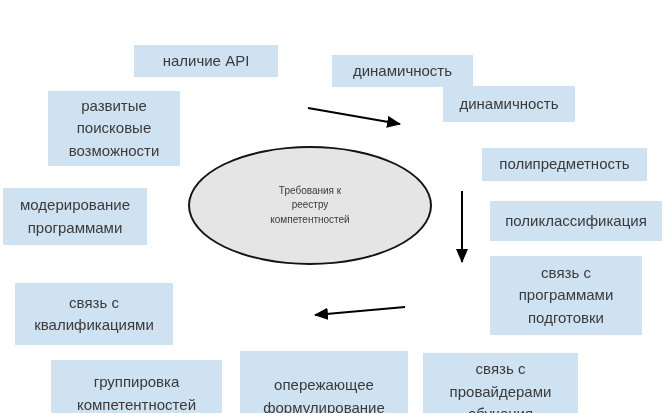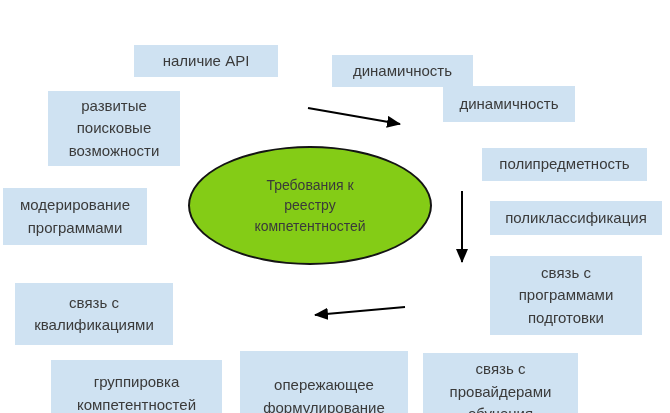--- a/index.html
+++ b/index.html
@@ -24,29 +24,29 @@
     line-height: 1.5;
     white-space: pre-line;
     box-sizing: border-box;
   }
   .ellipse {
     position: absolute;
     left: 188px;
     top: 103px;
     width: 244px;
     height: 119px;
-    background: #84cc16;
+    background: #e5e5e5;
     border: 2.5px solid #141414;
     border-radius: 50%;
     color: #3a3a3a;
     display: flex;
     align-items: center;
     justify-content: center;
     text-align: center;
-    font-size: 14px;
+    font-size: 10px;
     line-height: 1.45;
     white-space: pre-line;
     box-sizing: border-box;
   }
   .arrows {
     position: absolute;
     left: 0; top: 0;
     width: 670px; height: 413px;
     pointer-events: none;
   }
@@ -64,21 +64,21 @@
 поисковые
 возможности</div>
 
   <div class="box" style="left:443px; top:43px; width:132px; height:36px">динамичность</div>
 
   <div class="box" style="left:3px;   top:145px; width:144px; height:57px">модерирование
 программами</div>
 
   <div class="box" style="left:482px; top:105px; width:165px; height:33px">полипредметность</div>
 
-  <div class="box" style="left:490px; top:158px; width:172px; height:34px">поликлассификация</div>
+  <div class="box" style="left:490px; top:158px; width:172px; height:40px">поликлассификация</div>
 
   <div class="box" style="left:490px; top:213px; width:152px; height:79px">связь с
 программами
 подготовки</div>
 
   <div class="box" style="left:15px;  top:240px; width:158px; height:62px">связь с
 квалификациями</div>
 
   <div class="box" style="left:51px;  top:317px; width:171px; height:67px">группировка
 компетентностей</div>

